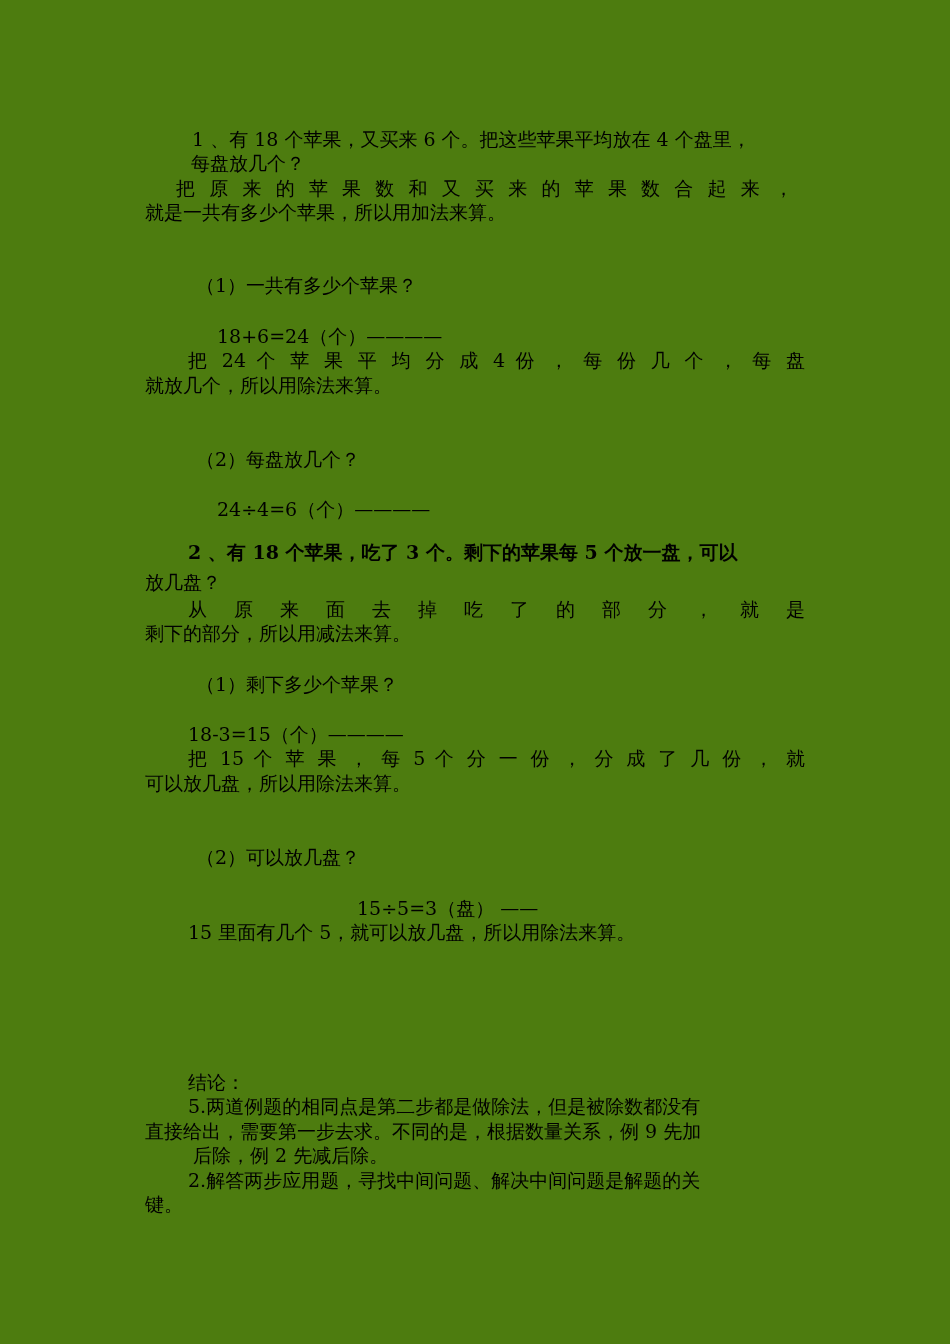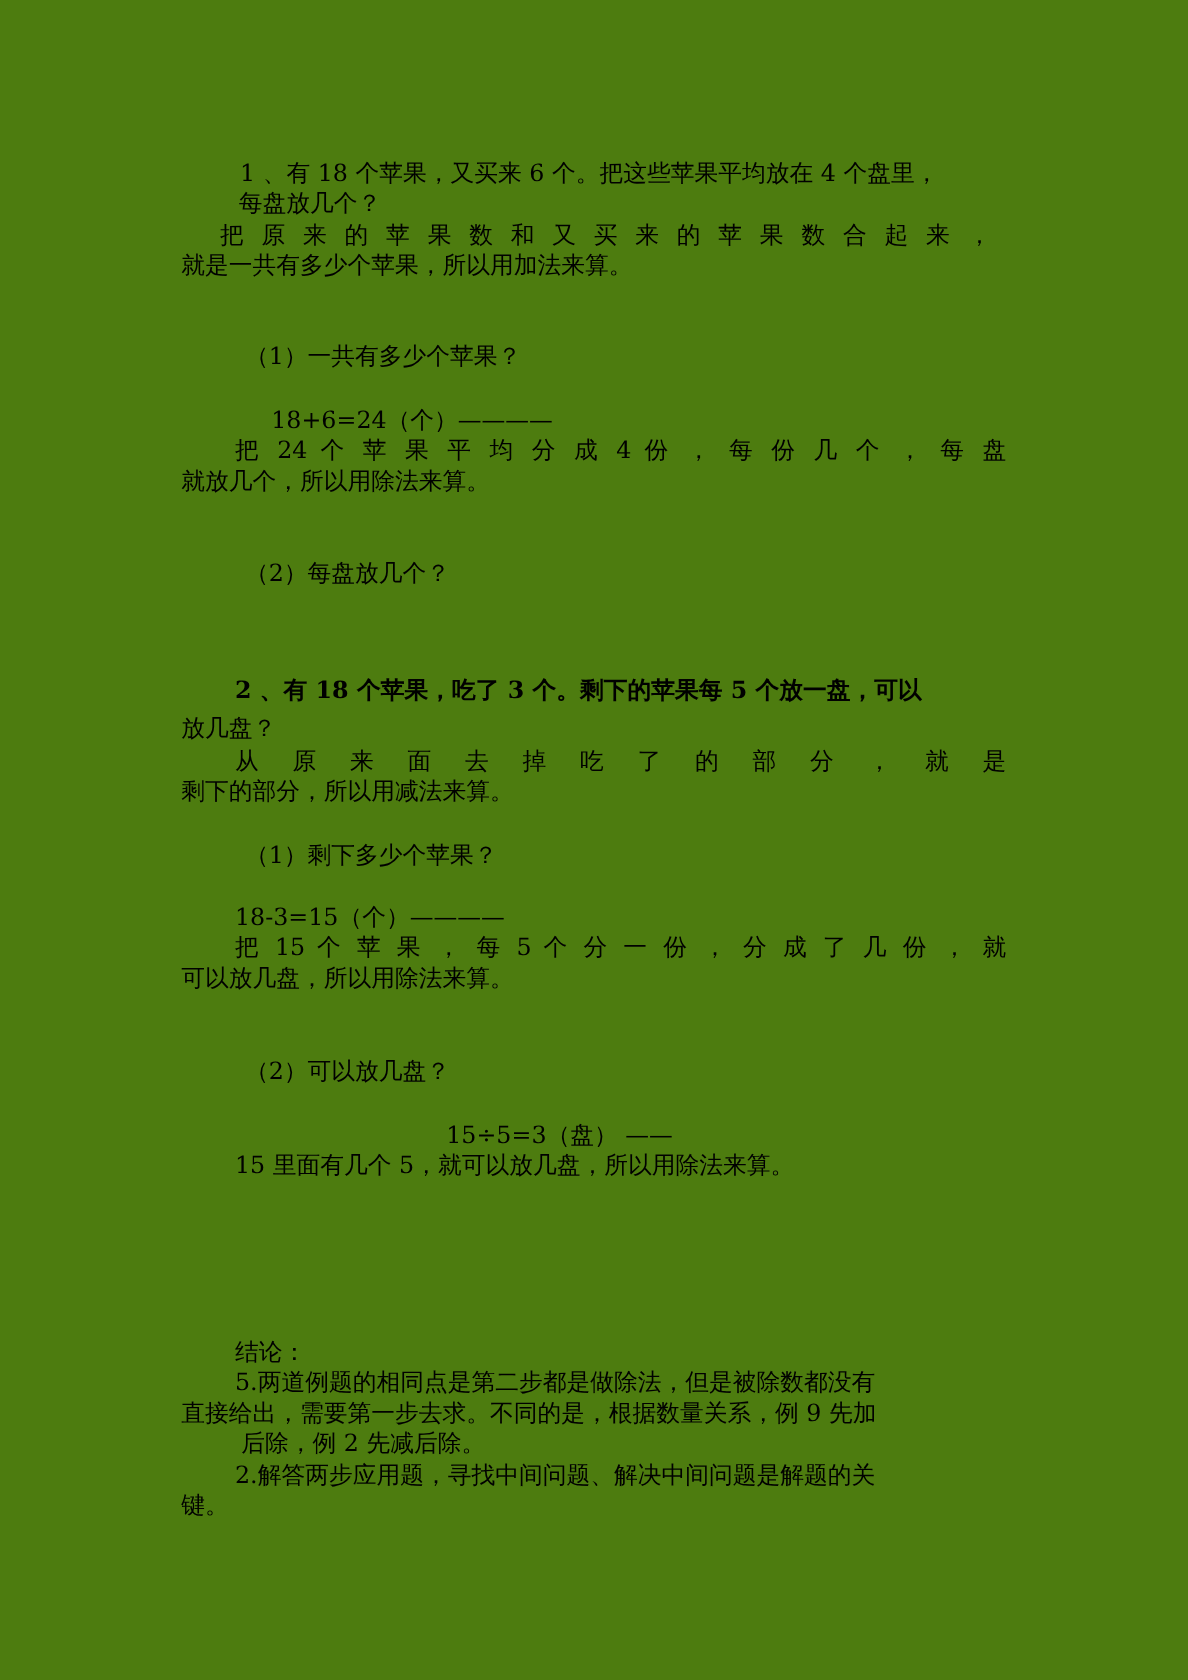--- a/index.html
+++ b/index.html
@@ -18,20 +18,21 @@
   <div class="line" style="left:145px;top:151px;margin-left:46px;">每盘放几个？</div>
   <div class="line just" style="left:176px;width:617px;top:176px;">把 原 来 的 苹 果 数 和 又 买 来 的 苹 果 数 合 起 来 ，</div>
   <div class="line" style="left:145px;top:200px;">就是一共有多少个苹果，所以用加法来算。</div>
 
   <div class="line" style="left:196px;top:273px;">（1）一共有多少个苹果？</div>
   <div class="line" style="left:217px;top:324px;">18+6=24（个）————</div>
   <div class="line just" style="left:188px;width:617px;top:348px;">把 24 个 苹 果 平 均 分 成 4 份 ， 每 份 几 个 ， 每 盘</div>
   <div class="line" style="left:145px;top:373px;">就放几个，所以用除法来算。</div>
 
   <div class="line" style="left:196px;top:447px;">（2）每盘放几个？</div>
+  <div class="line" style="left:217px;top:497px;">24÷4=6（个）————</div>
 
   <div class="line" style="left:188px;top:540px;font-weight:bold;">2 、有 18 个苹果，吃了 3 个。剩下的苹果每 5 个放一盘，可以</div>
   <div class="line" style="left:145px;top:572px;font-family:Liberation Mono, monospace;">放几盘？</div>
   <div class="line just" style="left:188px;width:617px;top:597px;">从 原 来 面 去 掉 吃 了 的 部 分 ， 就 是</div>
   <div class="line" style="left:145px;top:621px;">剩下的部分，所以用减法来算。</div>
 
   <div class="line" style="left:196px;top:672px;">（1）剩下多少个苹果？</div>
   <div class="line" style="left:188px;top:722px;">18-3=15（个）————</div>
   <div class="line just" style="left:188px;width:617px;top:746px;">把 15 个 苹 果 ， 每 5 个 分 一 份 ， 分 成 了 几 份 ， 就</div>
   <div class="line" style="left:145px;top:771px;">可以放几盘，所以用除法来算。</div>

